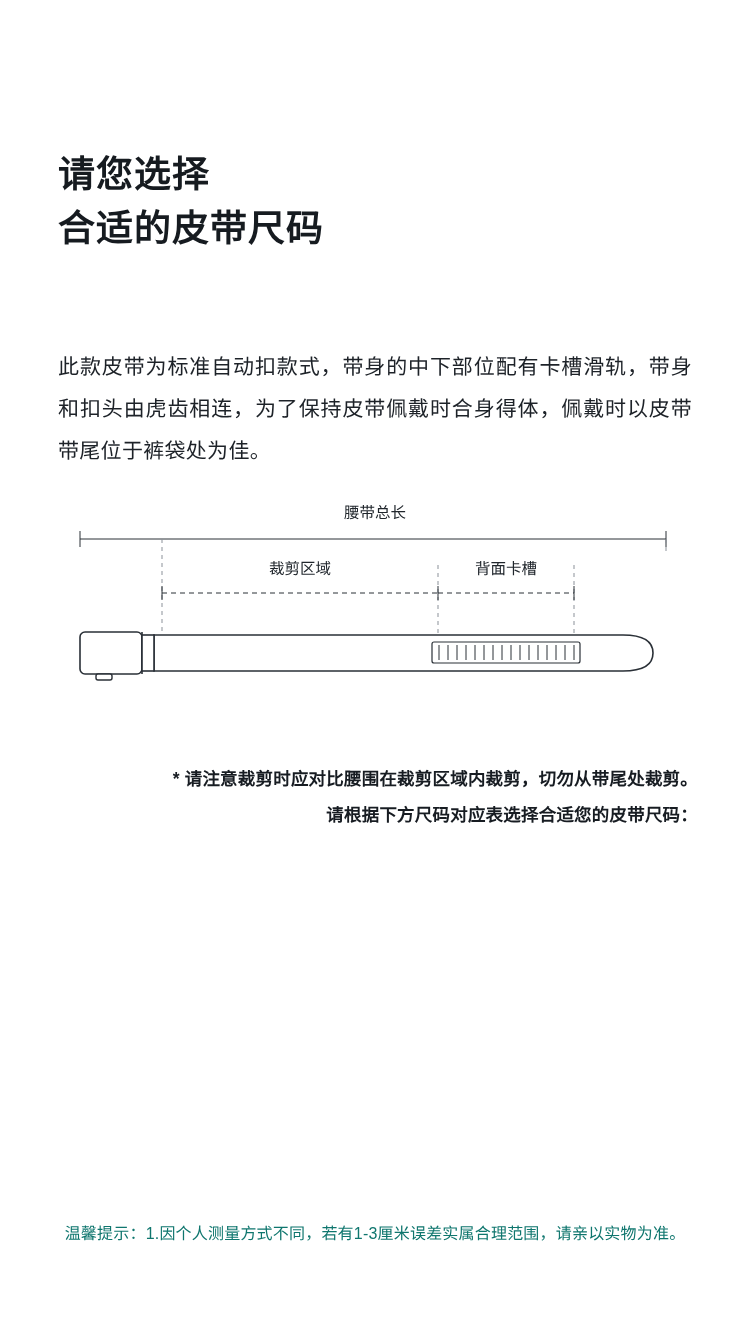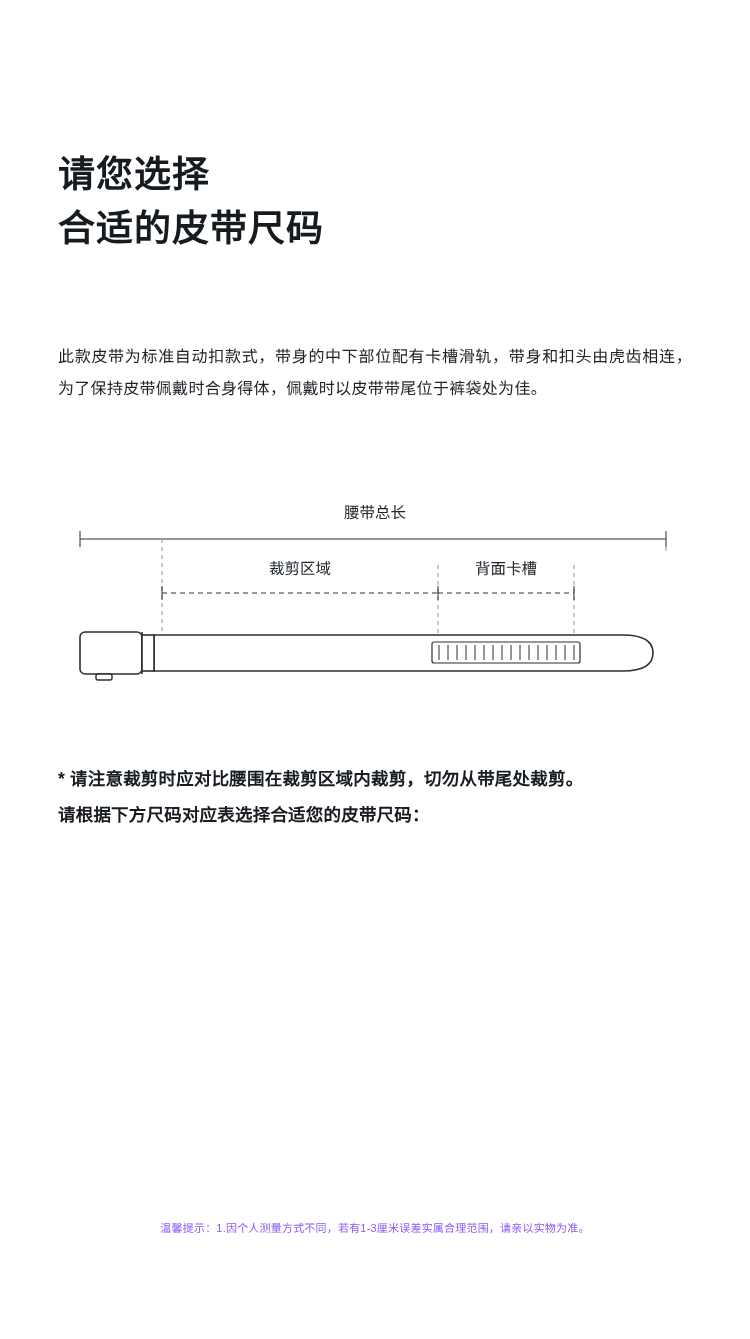--- a/index.html
+++ b/index.html
@@ -38,21 +38,21 @@
     line-height: 1.45;
     color: #161b20;
   }
 
   
   .intro {
     position: absolute;
     top: 325px;
     left: 58px;
     width: 634px;
-    font-size: 16px;
+    font-size: 21px;
     line-height: 2.0;
     color: #1d2228;
     letter-spacing: 0.3px;
     text-align: justify;
   }
 
   
   .diagram {
     position: absolute;
     top: 495px;
@@ -66,20 +66,21 @@
     fill: #20262c;
     font-family: "Liberation Sans", "DejaVu Sans", sans-serif;
   }
 
   
   .notes {
     position: absolute;
     top: 762px;
     left: 58px;
     width: 640px;
+    text-align: right;
   }
   .note-line {
     font-size: 17.5px;
     font-weight: bold;
     line-height: 2.05;
     color: #171c22;
     letter-spacing: 0.2px;
   }
 
   
@@ -94,23 +95,23 @@
 
   
   .tips {
     position: absolute;
     top: 1218px;
     left: 58px;
     width: 634px;
     text-align: right;
   }
   .tip-line {
-    font-size: 11px;
+    font-size: 16px;
     line-height: 1.95;
-    color: #8b5cf6;
+    color: #0f766e;
     letter-spacing: 0.2px;
   }
   .tip-line.first { text-align: center; }
 </style>
 </head>
 <body>
 
 <div class="page">
 
   <div class="title-block">

